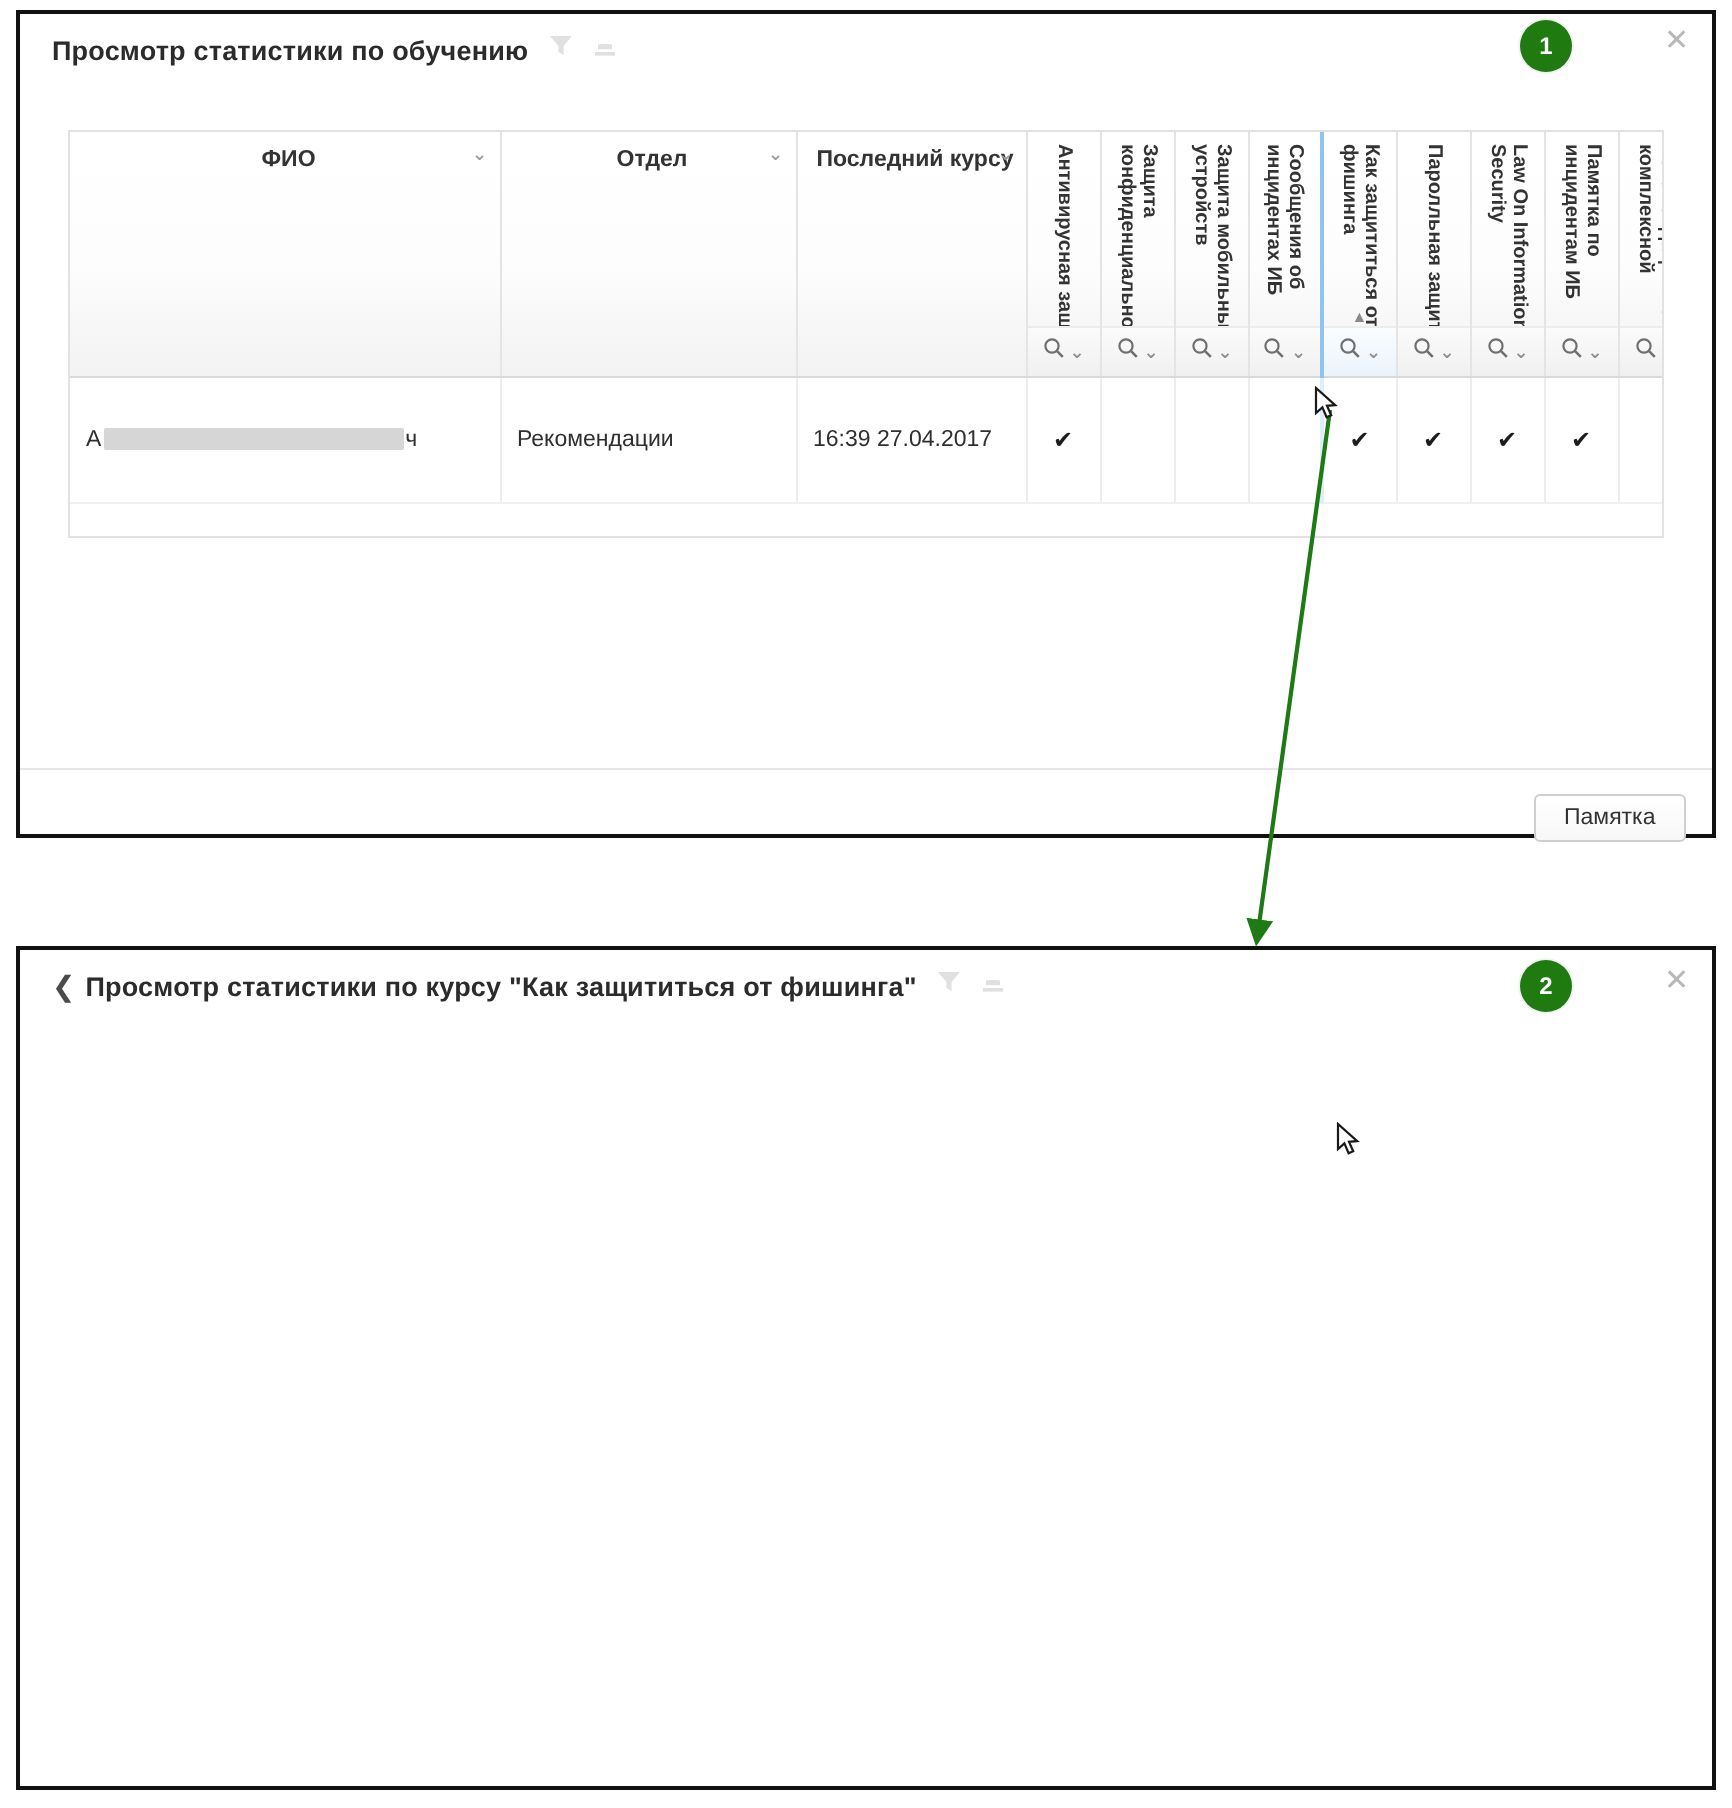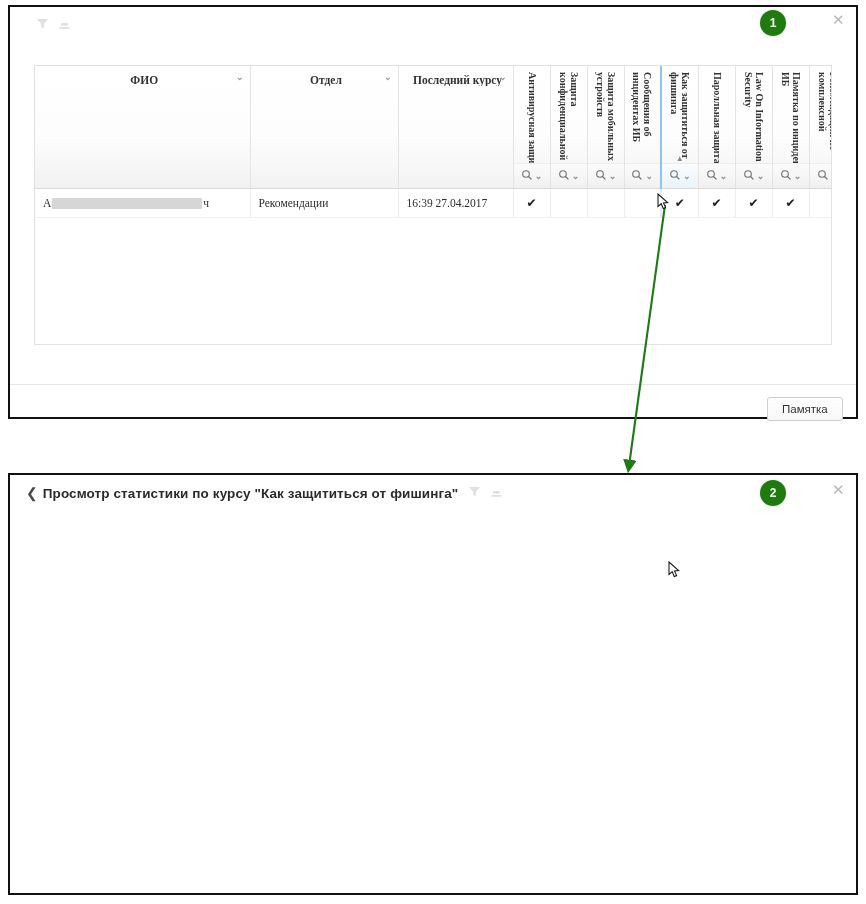--- a/index.html
+++ b/index.html
@@ -62,21 +62,21 @@
 
   
   .grid-wrap{
     position:absolute;
     left:24px;right:24px;
     border:1px solid #e2e2e2;
     background:#ffffff;
     box-sizing:border-box;
     overflow:hidden;
   }
-  #grid-1{top:58px;height:280px;font-family:Liberation Serif, serif;}
+  #grid-1{top:58px;height:204px;}
 
   table.grid{border-collapse:collapse;width:100%;table-layout:fixed;}
   table.grid th{
     background:linear-gradient(to bottom,#ffffff 0%,#fdfdfd 55%,#f2f2f2 100%);
     border-right:1px solid #e4e4e4;
     border-bottom:1px solid #d9d9d9;
     padding:0;
     vertical-align:top;
     position:relative;
   }
@@ -125,21 +125,21 @@
     border-left:2px solid #8fc4ee;
     border-right:2px solid #8fc4ee;
     background:linear-gradient(to bottom,#ffffff 0%,#fbfdff 55%,#eef5fb 100%);
   }
   th.hl .vcol-tools{background:linear-gradient(to bottom,#fafdff,#eaf3fb);}
 
   table.grid td{
     border-right:1px solid #ededed;
     border-bottom:1px solid #f0f0f0;
     font-size:11.5px;color:#2f2f2f;
-    padding:5px 8px;
+    padding:22px 8px;
     height:18px;
     vertical-align:middle;
     white-space:nowrap;overflow:hidden;
   }
   table.grid td:last-child{border-right:none;}
   td.center{text-align:center;padding:5px 2px;}
   td.hlcell{border-left:2px solid #dfeefb;border-right:2px solid #dfeefb;}
   .check{font-size:12px;color:#1d1d1d;line-height:1;}
   .redacted{
     display:inline-block;height:11px;
@@ -175,20 +175,21 @@
   .cursor-glyph{position:absolute;pointer-events:none;}
   #cursor-1{left:657px;top:193px;}
   #cursor-2{left:668px;top:561px;}
 </style>
 </head>
 <body>
 
 <div class="panel" id="panel-1">
 
   <div class="panel-header">
+    <span class="panel-title">Просмотр статистики по обучению</span>
     <span class="hdr-icons">
       <span class="icon-filter">
         <svg width="13" height="13" viewBox="0 0 13 13">
             <polygon points="1,2 12,2 7.8,7 7.8,11.5 5.2,10 5.2,7" fill="#9a9a9a"></polygon>
           </svg>
       </span>
       <span class="icon-download">
         <svg width="13" height="13" viewBox="0 0 13 13">
           <polygon points="6.5,1 6.5,6 9,6 6.5,8.5 4,6 6.5,6" fill="#9a9a9a"></polygon>
           <rect x="3" y="6.2" width="7" height="2.4" fill="#9a9a9a"></rect>

